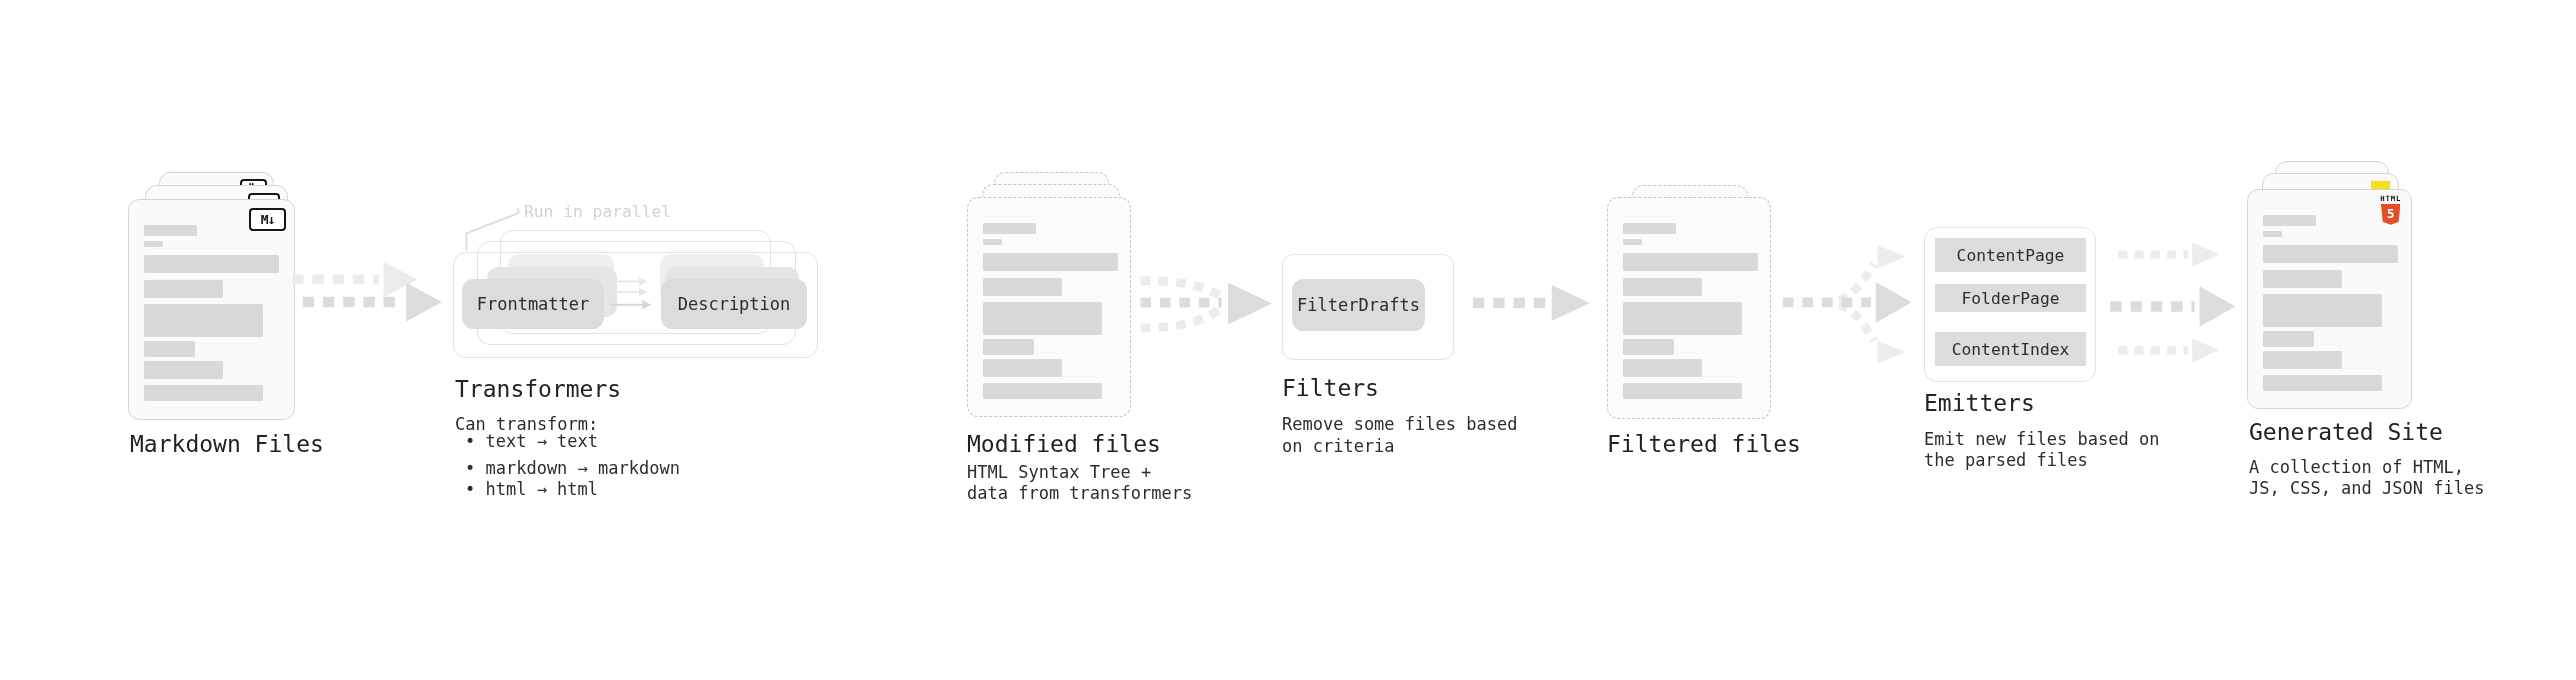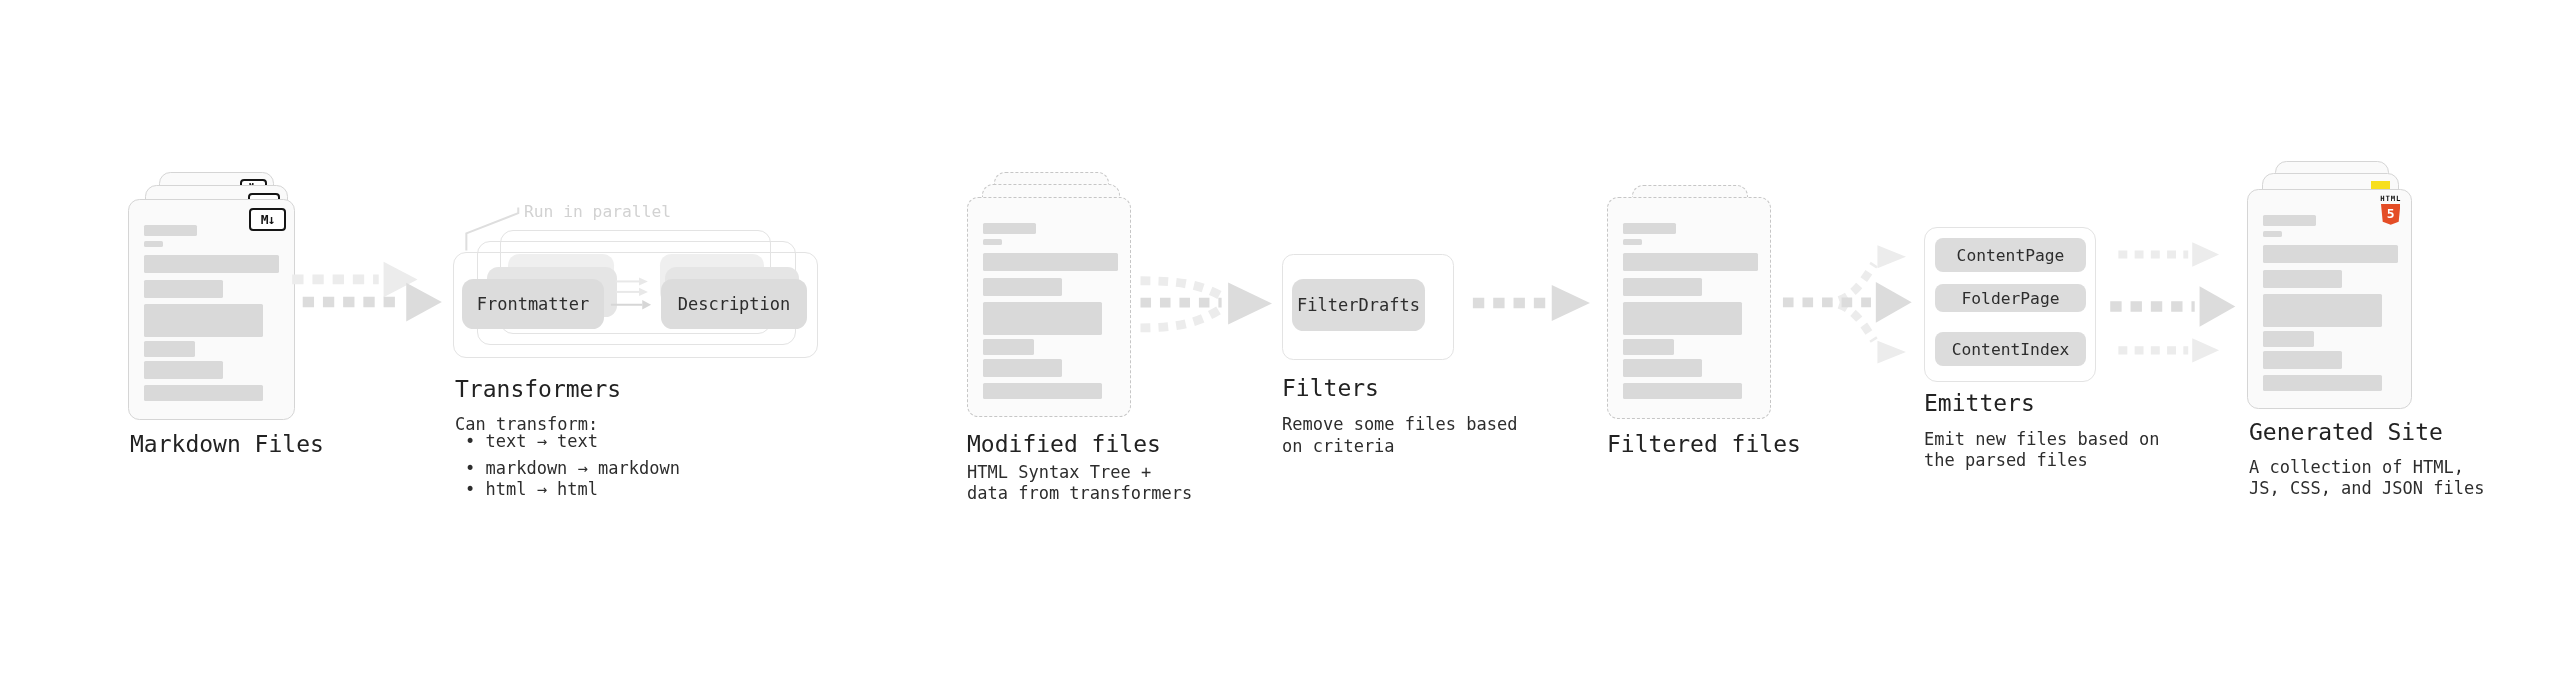--- a/index.html
+++ b/index.html
@@ -38,21 +38,21 @@
   .css-badge .word{font-size:6.5px;font-weight:bold;color:#111;line-height:6.5px;margin-top:23px;}
   .css-badge .bar{height:2.4px;background:#2965f1;margin-top:0.8px;border-radius:0.8px;}
   .js-badge{position:absolute;top:6.5px;right:8.1px;width:18.7px;height:9px;background:#f7df1e;}
 
   
   .box{position:absolute;border:1.6px solid #e3e3e3;border-radius:13px;box-sizing:border-box;background:transparent;}
   .chip{position:absolute;background:#dcdcdc;border-radius:11.4px;display:flex;align-items:center;justify-content:center;
     font-size:17px;color:#2d2d2d;white-space:nowrap;}
   .chip.ghost1{background:#e5e5e5;}
   .chip.ghost2{background:#efefef;}
-  .chip.em{border-radius:8px;font-size:16.3px;}
+  .chip.em{border-radius:0;font-size:16.3px;}
 
   
   .title{position:absolute;font-size:23px;color:#222;white-space:nowrap;line-height:24.4px;}
   .note{position:absolute;font-size:17px;color:#2d2d2d;white-space:nowrap;line-height:21px;}
   .annotation{position:absolute;font-size:16.3px;color:#d2d2d2;white-space:nowrap;}
   svg{position:absolute;overflow:visible;}
 </style>
 </head>
 <body>
 

